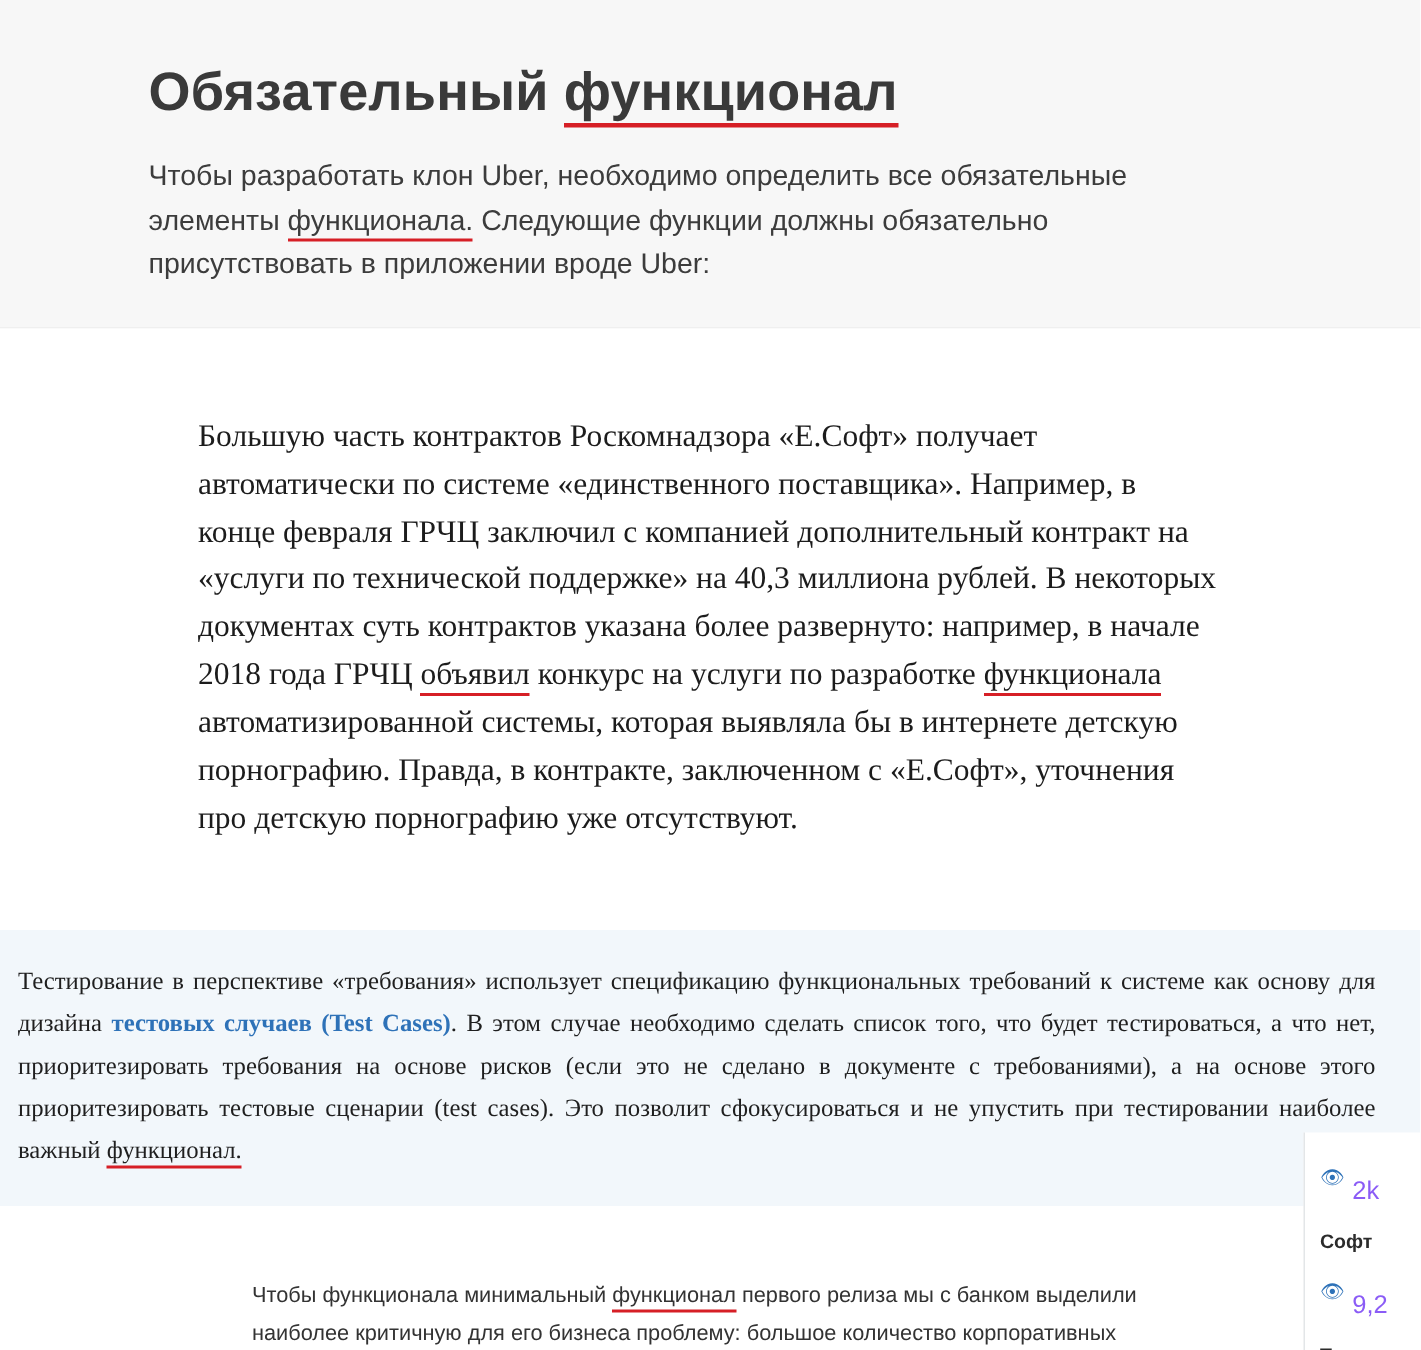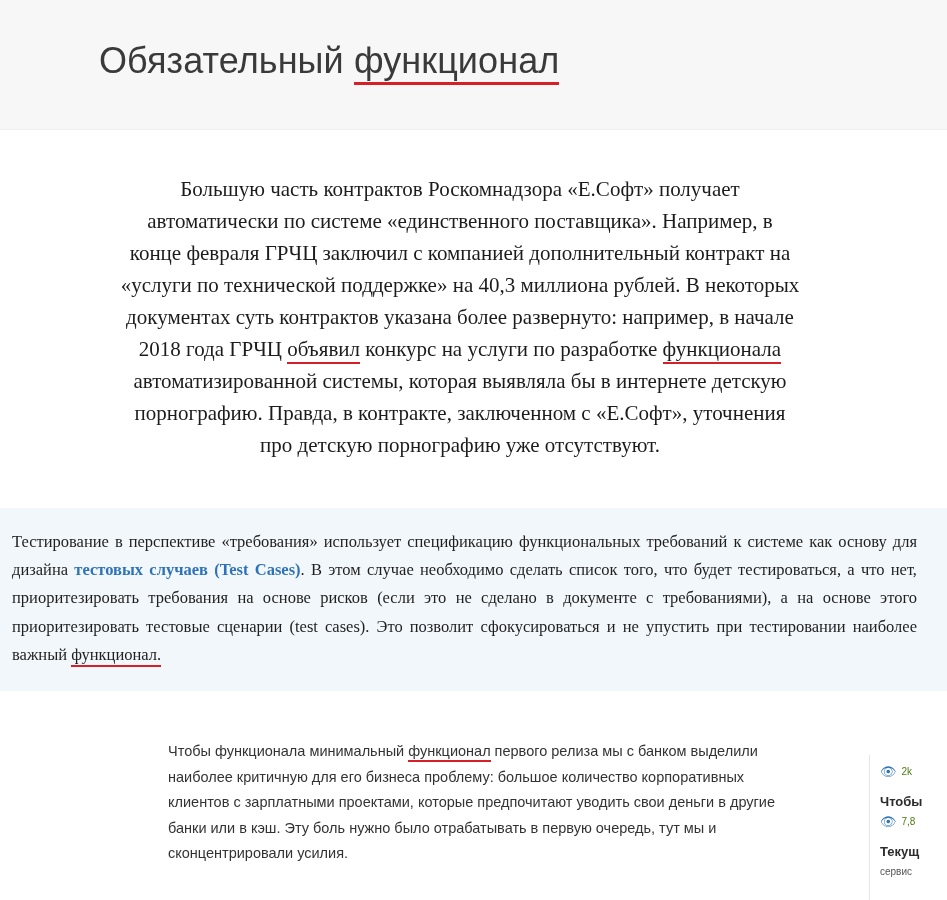--- a/index.html
+++ b/index.html
@@ -22,21 +22,21 @@
     padding: 40px 0 26px 0;
     border-bottom: 1px solid #efefef;
   }
   .block-intro .inner {
     padding-left: 99px;
     padding-right: 80px;
   }
   .page-title {
     font-family: "Liberation Sans", sans-serif;
     font-size: 36px;
-    font-weight: 400;
+    font-weight: 700;
     color: #3a3a3a;
     margin: 0 0 22px 0;
     line-height: 1.15;
     letter-spacing: .1px;
   }
   .intro-text {
     font-size: 19px;
     line-height: 1.55;
     color: #3c3c3c;
     margin: 0;
@@ -66,23 +66,22 @@
   }
   .block-serif .inner {
     padding-left: 120px;
     padding-right: 100px;
   }
   .serif-text {
     font-family: "Liberation Serif", serif;
     font-size: 21px;
     line-height: 1.52;
     color: #1c1c1c;
-    margin: 0;
+    margin: 12px;
     max-width: 680px;
-    text-align: center;
   }
 
   
   .block-testing {
     background: #f2f7fb;
     padding: 20px 0 22px 0;
   }
   .block-testing .inner {
     padding-left: 12px;
     padding-right: 30px;
@@ -147,37 +146,40 @@
     margin-bottom: 6px;
     white-space: nowrap;
     overflow: hidden;
   }
   .eye-icon {
     display: inline-block;
     color: #2e72b8;
     font-size: 13px;
     line-height: 1;
   }
-  .rail-count { color: #4d7c0f; font-size: 10px; }
+  .rail-count { color: #8b5cf6; font-size: 17px; margin-top: 19px; }
   .rail-sub {
     font-size: 10px;
     color: #555;
     line-height: 1.4;
     overflow: hidden;
     white-space: nowrap;
   }
 </style>
 </head>
 <body>
 
 <section class="block-intro">
   <div class="inner">
     <h1 class="page-title">
       <span>Обязательный </span><span class="kw kw-title">функционал</span>
     </h1>
+    <p class="intro-text">
+      <span>Чтобы разработать клон Uber, необходимо определить все обязательные элементы </span><span class="kw">функционала.</span><span> Следующие функции должны обязательно присутствовать в приложении вроде Uber:</span>
+    </p>
   </div>
 </section>
 
 <section class="block-serif">
   <div class="inner">
     <p class="serif-text">
       <span>Большую часть контрактов Роскомнадзора «Е.Софт» получает автоматически по системе «единственного поставщика». Например, в конце февраля ГРЧЦ заключил с компанией дополнительный контракт на «услуги по технической поддержке» на 40,3 миллиона рублей. В некоторых документах суть контрактов указана более развернуто: например, в начале 2018 года ГРЧЦ </span><span class="kw">объявил</span><span> конкурс на услуги по разработке </span><span class="kw">функционала</span><span> автоматизированной системы, которая выявляла бы в интернете детскую порнографию. Правда, в контракте, заключенном с «Е.Софт», уточнения про детскую порнографию уже отсутствуют.</span>
     </p>
   </div>
 </section>
@@ -196,20 +198,20 @@
       <span>Чтобы функционала минимальный </span><span class="kw">функционал</span><span> первого релиза мы с банком выделили наиболее критичную для его бизнеса проблему: большое количество корпоративных клиентов с зарплатными проектами, которые предпочитают уводить свои деньги в другие банки или в кэш. Эту боль нужно было отрабатывать в первую очередь, тут мы и сконцентрировали усилия.</span>
     </p>
   </div>
 </section>
 
 <aside class="right-rail">
   <div class="rail-row">
     <span class="eye-icon">👁</span>
     <span class="rail-count">2k</span>
   </div>
-  <div class="rail-label">Чтобы</div>
+  <div class="rail-label">Софт</div>
   <div class="rail-row">
     <span class="eye-icon">👁</span>
-    <span class="rail-count">7,8</span>
+    <span class="rail-count">9,2</span>
   </div>
   <div class="rail-label">Текущ</div>
   <div class="rail-sub">сервис</div>
 </aside>
 
 </body></html>

